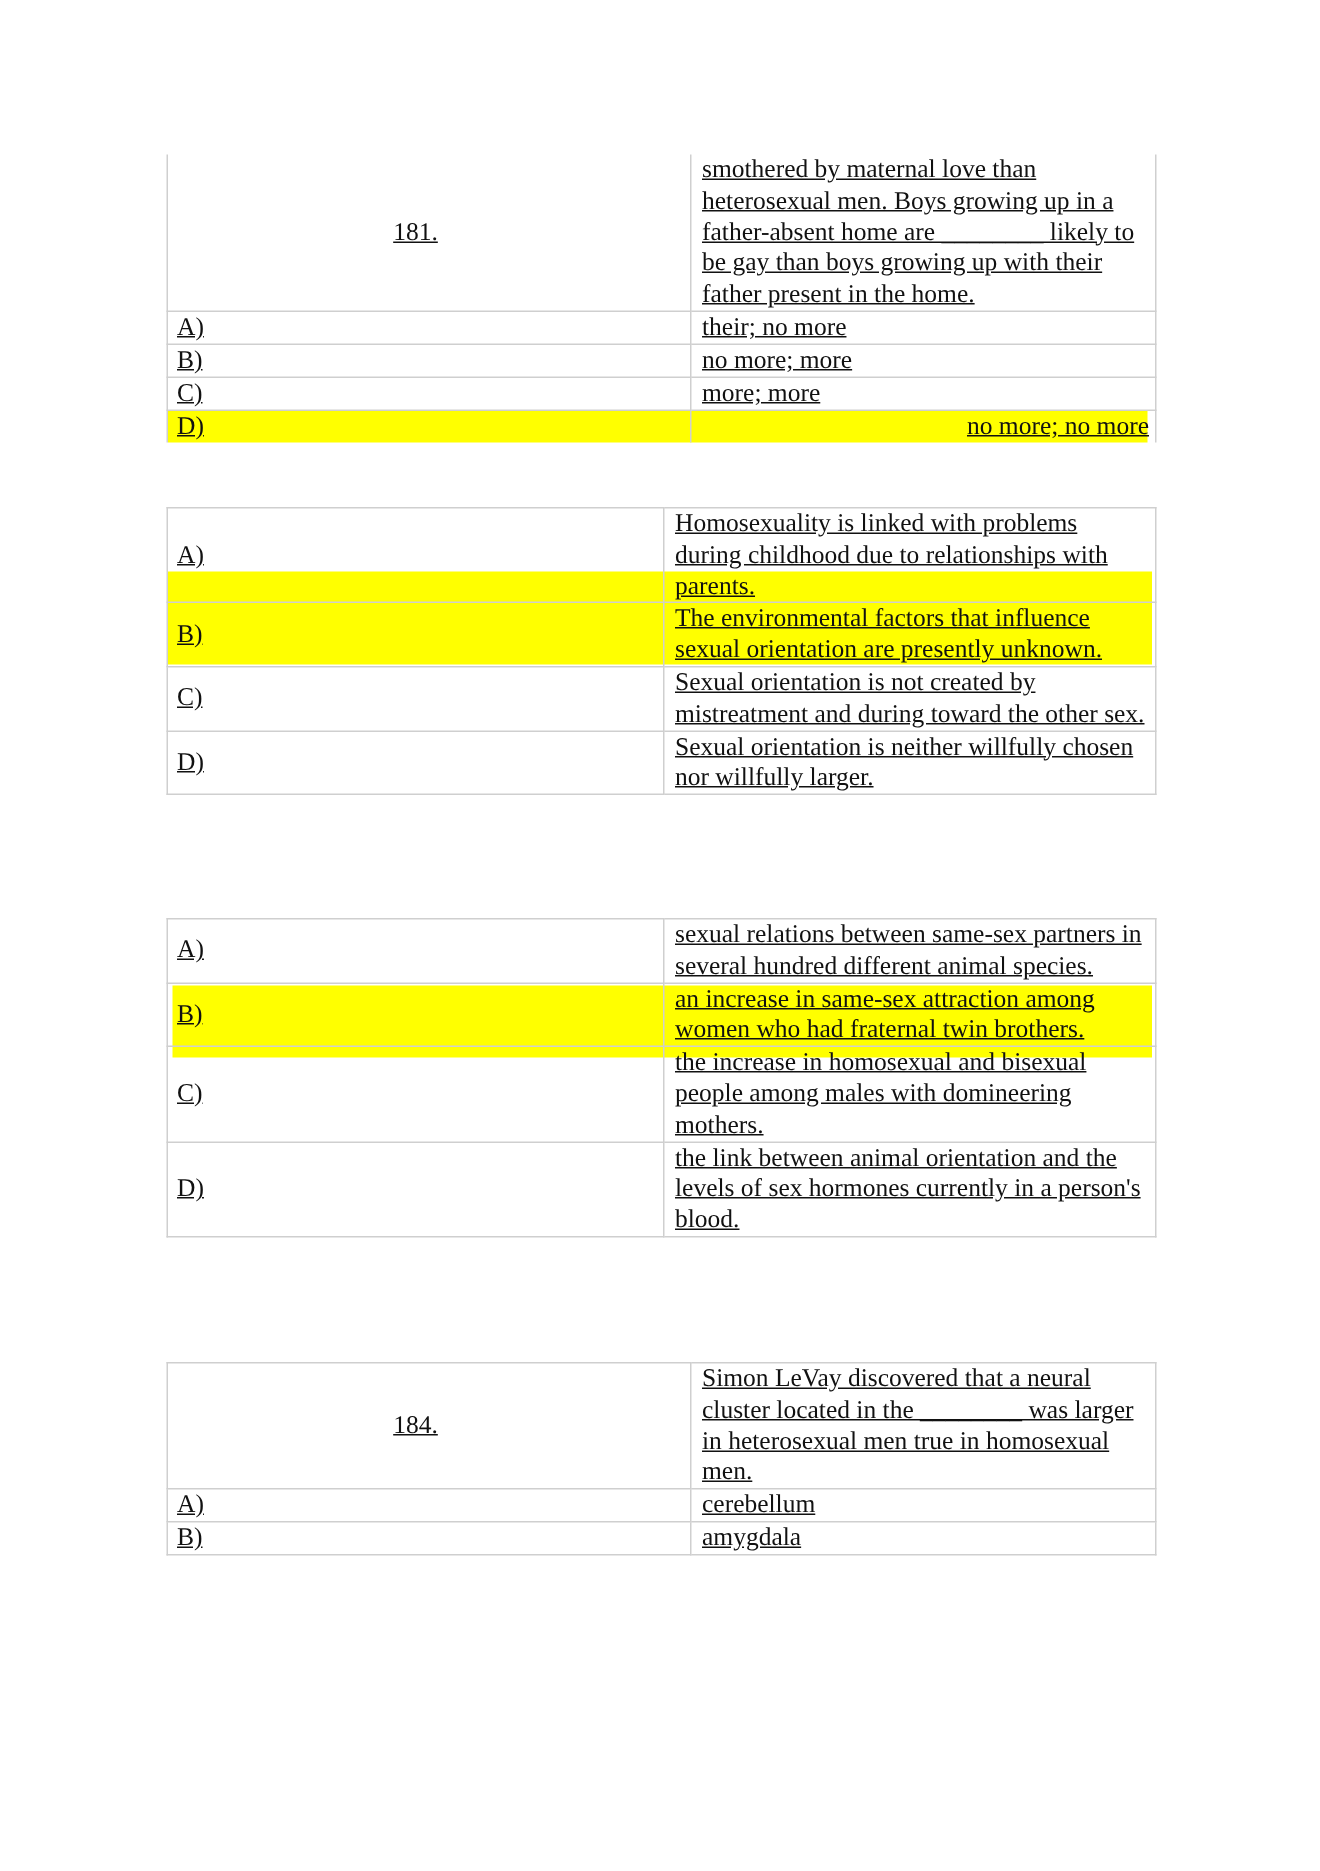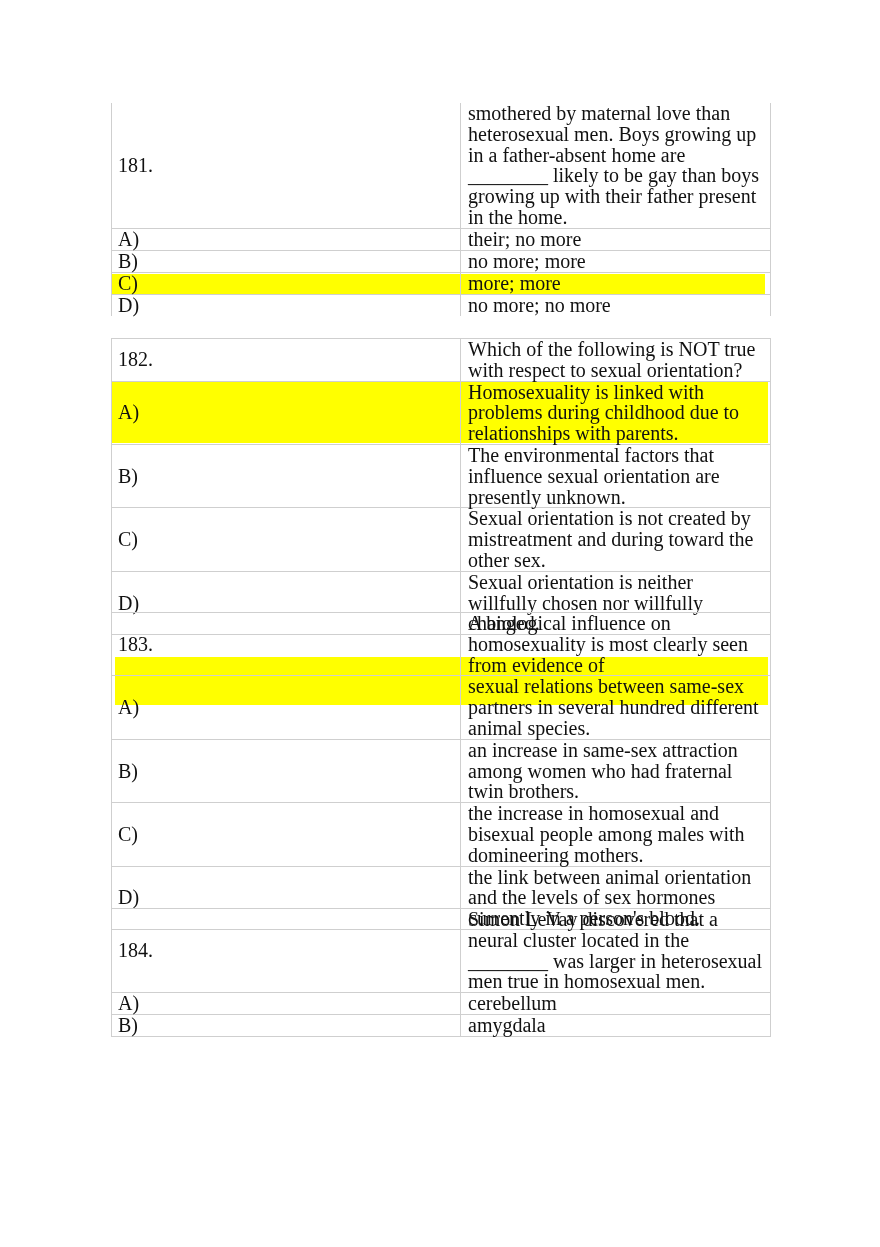--- a/index.html
+++ b/index.html
@@ -1,21 +1,21 @@
 <!DOCTYPE html>
 <html><head>
   <meta charset="utf-8">
   <style>
     html, body { margin: 0; padding: 0; background: #ffffff; }
     body { width: 880px; height: 1247px; position: relative; overflow: hidden;
            font-family: "Liberation Serif", "DejaVu Serif", serif; color: #111; }
     .qtable { position: absolute; left: 111px; width: 660px; border-collapse: collapse; table-layout: fixed; }
-    .qtable td { border: 1.5px solid #cfcfcf; padding: 0 6px; font-size: 20px; line-height: 20.8px; vertical-align: middle; }
+    .qtable td { border: 1.5px solid #cfcfcf; padding: 0 6px; font-size: 17px; line-height: 20.8px; vertical-align: middle; text-decoration: underline; }
     .qtable td.lab { width: 318px; padding-left: 6px; }
-    .qtable td.num { text-align: left; padding-right: 24px; }
+    .qtable td.num { text-align: center; padding-right: 24px; }
     .qtable td.txt { padding-left: 7px; padding-right: 4px; }
     .qtable.notop tr:first-child td { border-top: none; }
     .hlbox { position: absolute; background: #ffff00; z-index: 0; }
     .qtable { z-index: 1; }
     .qtable td { background: transparent; }
     #t181 { top: 103px; }
     #t182 { top: 338px; }
     #t183 { top: 612px; }
     #t184 { top: 908px; }
     .r1 td { height: 41px; }
@@ -43,56 +43,48 @@
   <tr class="r0">
     <td class="lab">B)</td>
     <td class="txt">no more; more</td>
   </tr>
   <tr class="r0">
     <td class="lab">C)</td>
     <td class="txt">more; more</td>
   </tr>
   <tr class="r0">
     <td class="lab" style="border-bottom:none;">D)</td>
-    <td class="txt" style="border-bottom:none;">no more; no more</td>
+    <td class="txt" style="border-bottom:none;text-align:right;">no more; no more</td>
   </tr>
 </tbody>
   </table>
 
 <table class="qtable" id="t182">
   <tbody>
-      <tr class="r1">
-    <td class="lab num">182.</td>
-    <td class="txt">Which of the following is NOT true with respect to sexual orientation?</td>
-  </tr>
   <tr class="r2">
     <td class="lab">A)</td>
     <td class="txt">Homosexuality is linked with problems during childhood due to relationships with parents.</td>
   </tr>
   <tr class="r1">
     <td class="lab">B)</td>
     <td class="txt">The environmental factors that influence sexual orientation are presently unknown.</td>
   </tr>
   <tr class="r1">
     <td class="lab">C)</td>
     <td class="txt">Sexual orientation is not created by mistreatment and during toward the other sex.</td>
   </tr>
   <tr class="r1">
     <td class="lab">D)</td>
-    <td class="txt">Sexual orientation is neither willfully chosen nor willfully changed.</td>
+    <td class="txt">Sexual orientation is neither willfully chosen nor willfully larger.</td>
   </tr>
 </tbody>
   </table>
 
 <table class="qtable" id="t183">
   <tbody>
-      <tr class="r1">
-    <td class="lab num">183.</td>
-    <td class="txt">A biological influence on homosexuality is most clearly seen from evidence of</td>
-  </tr>
   <tr class="r1">
     <td class="lab">A)</td>
     <td class="txt">sexual relations between same-sex partners in several hundred different animal species.</td>
   </tr>
   <tr class="r1">
     <td class="lab">B)</td>
     <td class="txt">an increase in same-sex attraction among women who had fraternal twin brothers.</td>
   </tr>
   <tr class="r2">
     <td class="lab">C)</td>

